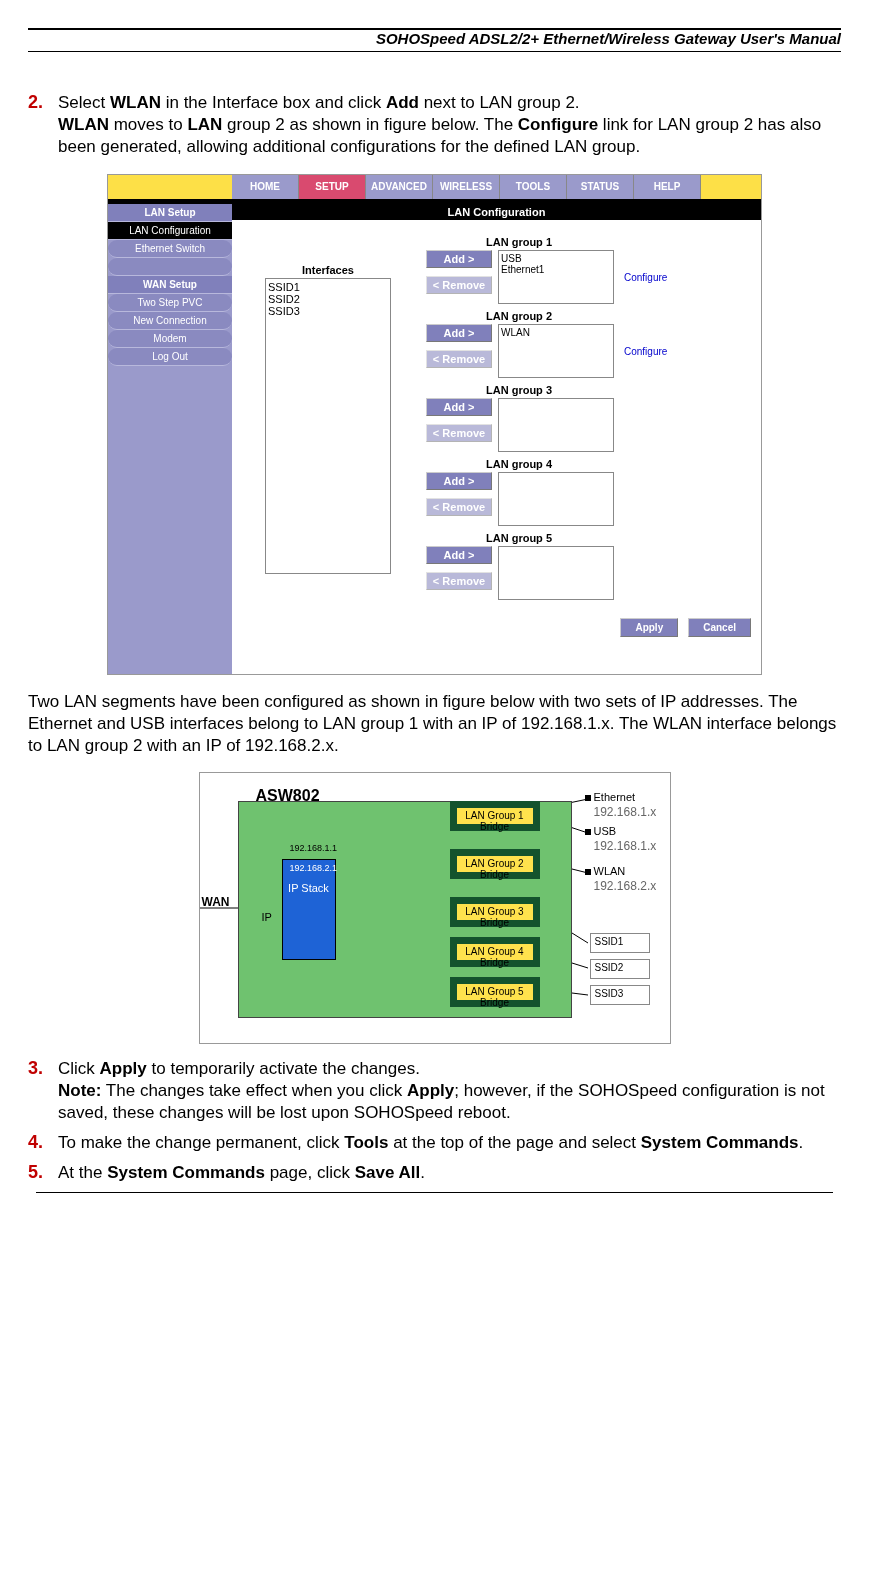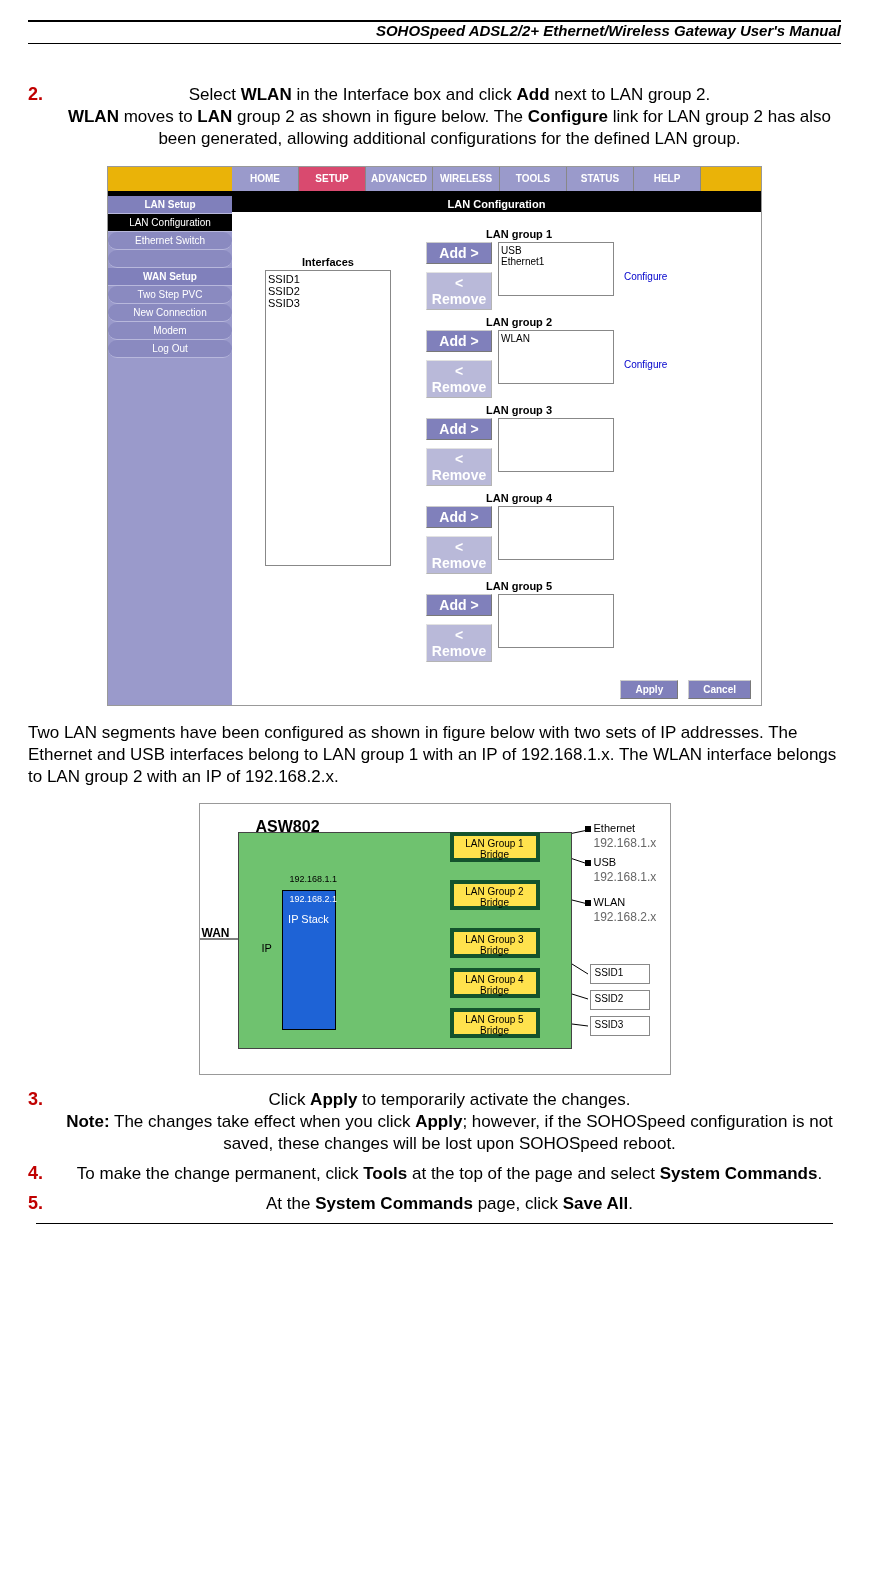--- a/index.html
+++ b/index.html
@@ -5,21 +5,21 @@
   body {
     margin: 0;
     padding: 0;
     background: #fff;
     font-family: Arial, Helvetica, sans-serif;
     font-size: 17px;
     color: #000;
   }
   .page {
     width: 869px;
-    margin: 0 auto;
+    margin: 8px auto;
     padding: 20px 28px 40px 28px;
     box-sizing: border-box;
   }
   .header-bar {
     border-top: 2px solid #000;
     margin-bottom: 2px;
     text-align: right;
     font-style: italic;
     font-weight: bold;
     font-size: 15px;
@@ -41,39 +41,38 @@
   ol.steps li .num {
     color: #c00000;
     font-weight: bold;
     font-size: 18px;
     width: 30px;
     flex-shrink: 0;
   }
   ol.steps li .body {
     flex: 1;
     line-height: 1.3;
-    text-align: center;
   }
   .bold { font-weight: bold; }
   .between-para {
     margin: 14px 0 14px 0;
     line-height: 1.3;
   }
   
   .shot1-wrap {
     width: 653px;
     margin: 16px auto 16px auto;
     border: 1px solid #999;
     background: #aaa;
     font-size: 11px;
   }
   .tabs {
     display: flex;
     height: 24px;
-    background: #eab308;
+    background: #fde047;
     padding-left: 124px;
   }
   .tabs div {
     color: #fff;
     font-size: 10px;
     font-weight: bold;
     width: 66px;
     text-align: center;
     line-height: 24px;
     background: #9a9acb;
@@ -169,21 +168,21 @@
   }
   .btncol {
     display: flex;
     flex-direction: column;
     gap: 8px;
     width: 66px;
   }
   .smbtn {
     background: #8080bb;
     color: #fff;
-    font-size: 14px;
+    font-size: 11px;
     font-weight: bold;
     text-align: center;
     padding: 2px 0;
     border: 1px outset #ccc;
   }
   .smbtn.dim {
     opacity: 0.55;
   }
   .listbox {
     border: 1px solid #888;
@@ -239,21 +238,21 @@
     width: 332px;
     height: 215px;
     background: #6fc26f;
     border: 1px solid #444;
   }
   .ipstack {
     position: absolute;
     left: 82px;
     top: 86px;
     width: 54px;
-    height: 140px;
+    height: 101px;
     background: #1e63d6;
     border: 1px solid #000;
     color: #fff;
     font-size: 11px;
     text-align: center;
     padding-top: 22px;
     line-height: 1.2;
     box-sizing: border-box;
   }
   .wanlabel {
@@ -281,21 +280,21 @@
     top: 90px;
     font-size: 9px;
     color:#fff;
     z-index:2;
   }
   .bridge {
     position: absolute;
     width: 90px;
     height: 30px;
     background: #ffe24d;
-    border: 4px solid #14532d;
+    border: 7px solid #14532d;
     font-size: 10px;
     text-align: center;
     line-height: 1.1;
     padding-top: 2px;
     box-sizing: border-box;
   }
   .b1 { left: 250px; top: 28px; }
   .b2 { left: 250px; top: 76px; }
   .b3 { left: 250px; top: 124px; }
   .b4 { left: 250px; top: 164px; }

